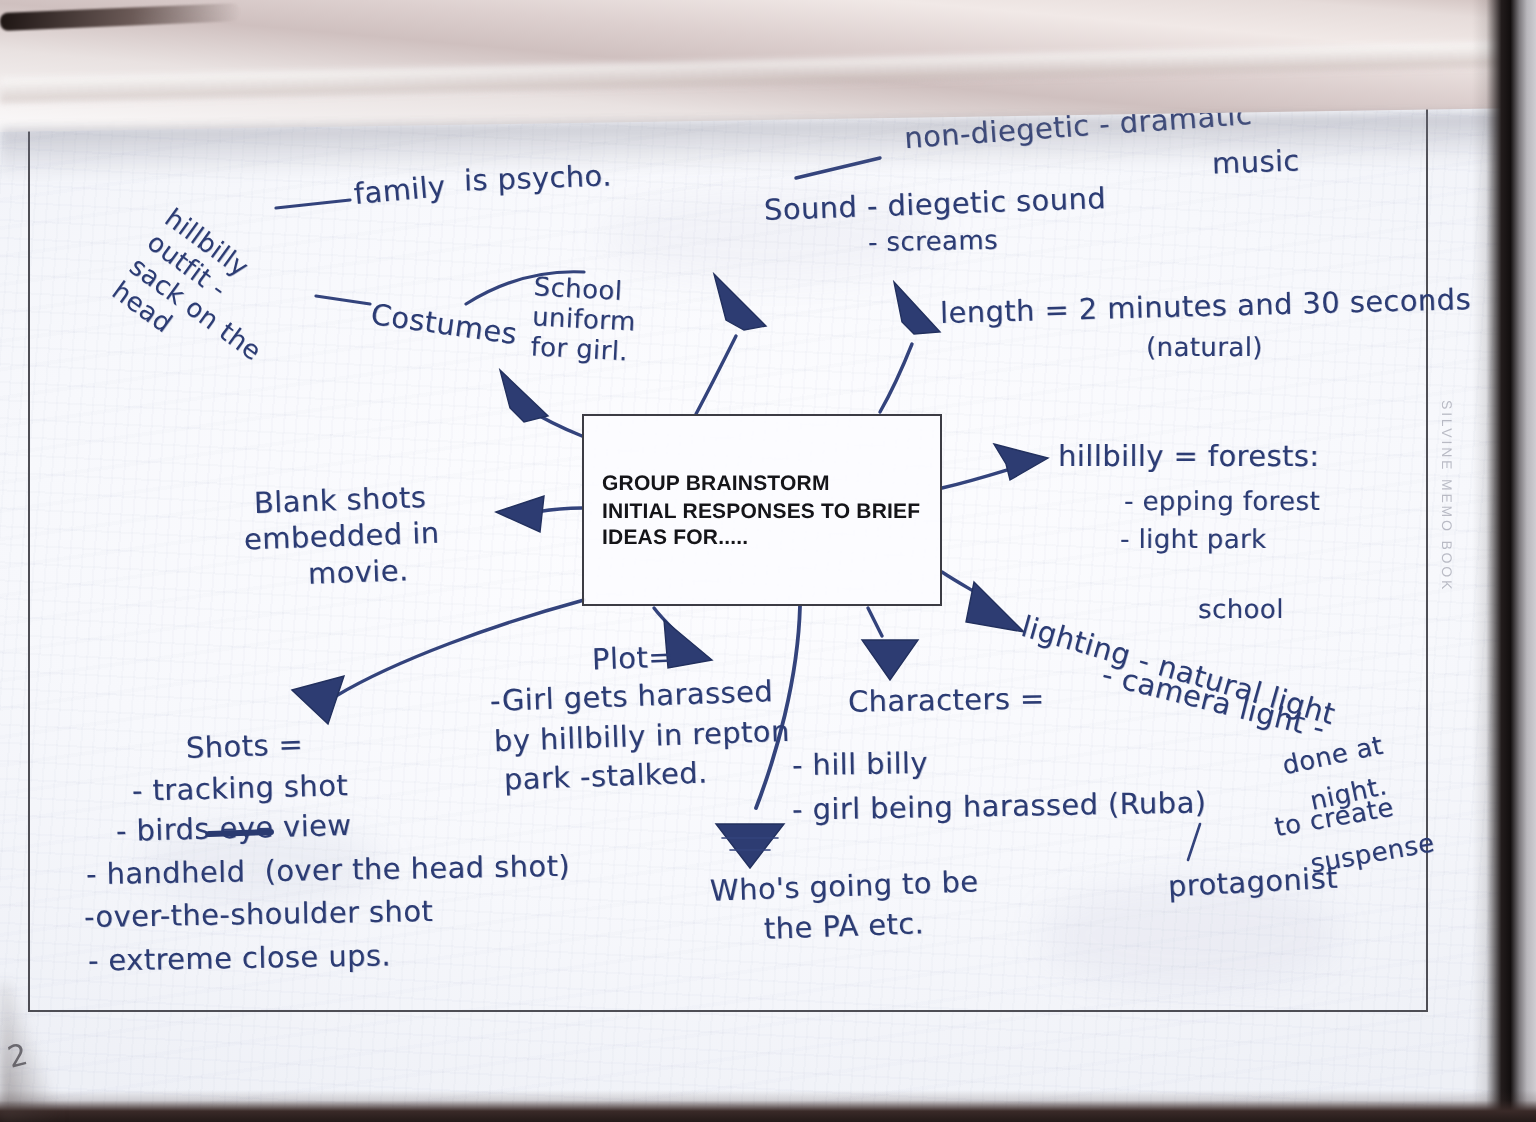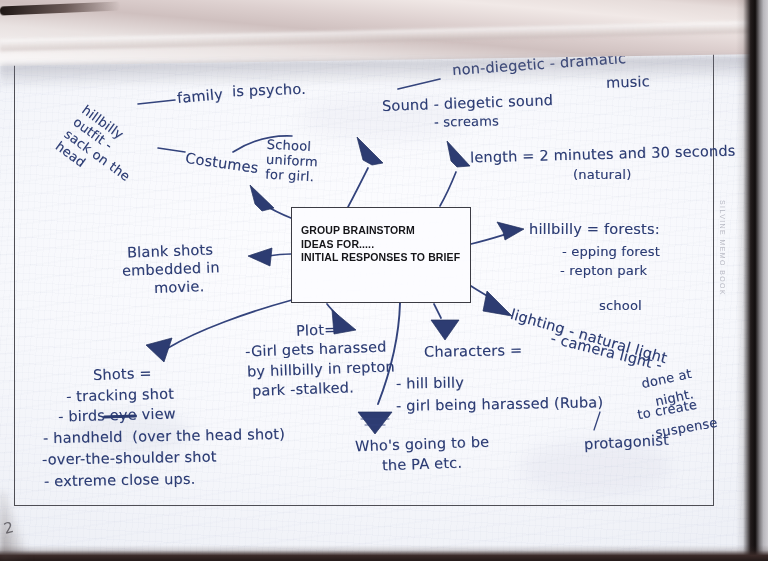--- a/index.html
+++ b/index.html
@@ -106,21 +106,21 @@
   }
 
   
   .center-box {
     position: absolute;
     left: 291px; top: 207px;
     width: 180px; height: 96px;
     border: 1.4px solid #3c3c44;
     background: rgba(252,252,255,0.9);
     box-sizing: border-box;
-    padding: 16px 0 0 9px;
+    padding: 28px 0 0 9px;
   }
   .center-box .line {
     font-family: "Liberation Sans", sans-serif;
     font-weight: bold;
     font-size: 10.5px;
     letter-spacing: 0.1px;
     color: #151519;
     line-height: 13.5px;
     white-space: nowrap;
   }
@@ -196,22 +196,22 @@
     <path d="M400,303 C399,340 388,378 378,404" stroke-width="1.9"></path>
     <polygon points="358,412 392,412 375,434"></polygon>
     <line x1="361" y1="419" x2="389" y2="419" stroke-width="0.8" stroke="#9eaad6"></line>
     <line x1="365" y1="425" x2="385" y2="425" stroke-width="0.8" stroke="#9eaad6"></line>
 
     <path d="M600,412 L594,430" stroke-width="1.3"></path>
   </svg>
 
   <div class="center-box">
     <div class="line">GROUP BRAINSTORM</div>
+    <div class="line">INITIAL RESPONSES TO BRIEF</div>
     <div class="line">IDEAS FOR.....</div>
-    <div class="line">INITIAL RESPONSES TO BRIEF</div>
   </div>
 
   <div class="hw lg" style="left:177px;top:88px;transform:rotate(-5deg);">family</div>
   <div class="hw lg" style="left:232px;top:82px;transform:rotate(-2deg);">is psycho.</div>
 
   <div class="hw" style="left:88px;top:102px;transform:rotate(36deg);transform-origin:left top;line-height:15px;">hillbilly
 outfit -
 sack on the
 head</div>
 
@@ -224,21 +224,21 @@
   <div class="hw lg" style="left:452px;top:56px;transform:rotate(-4deg);">non-diegetic - dramatic</div>
   <div class="hw lg" style="left:606px;top:74px;transform:rotate(-2deg);">music</div>
   <div class="hw lg" style="left:382px;top:95px;transform:rotate(-2deg);">Sound - diegetic sound</div>
   <div class="hw" style="left:434px;top:113px;transform:rotate(-1deg);">- screams</div>
 
   <div class="hw lg" style="left:470px;top:146px;transform:rotate(-1.5deg);">length = 2 minutes and 30 seconds</div>
   <div class="hw" style="left:573px;top:166px;">(natural)</div>
 
   <div class="hw lg" style="left:529px;top:221px;">hillbilly = forests:</div>
   <div class="hw" style="left:562px;top:243px;">- epping forest</div>
-  <div class="hw" style="left:560px;top:262px;">- repton park</div>
+  <div class="hw" style="left:560px;top:262px;">- light park</div>
   <div class="hw" style="left:599px;top:297px;">school</div>
 
   <div class="hw lg" style="left:513px;top:306px;transform:rotate(16deg);transform-origin:left top;">lighting - natural light</div>
   <div class="hw lg" style="left:553px;top:330px;transform:rotate(14deg);transform-origin:left top;">- camera light -</div>
   <div class="hw" style="left:641px;top:370px;transform:rotate(-12deg);">done at</div>
   <div class="hw" style="left:655px;top:389px;transform:rotate(-12deg);">night.</div>
   <div class="hw" style="left:637px;top:401px;transform:rotate(-10deg);">to create</div>
   <div class="hw" style="left:655px;top:419px;transform:rotate(-10deg);">suspense</div>
 
   <div class="hw lg" style="left:127px;top:243px;transform:rotate(-2deg);">Blank shots</div>

